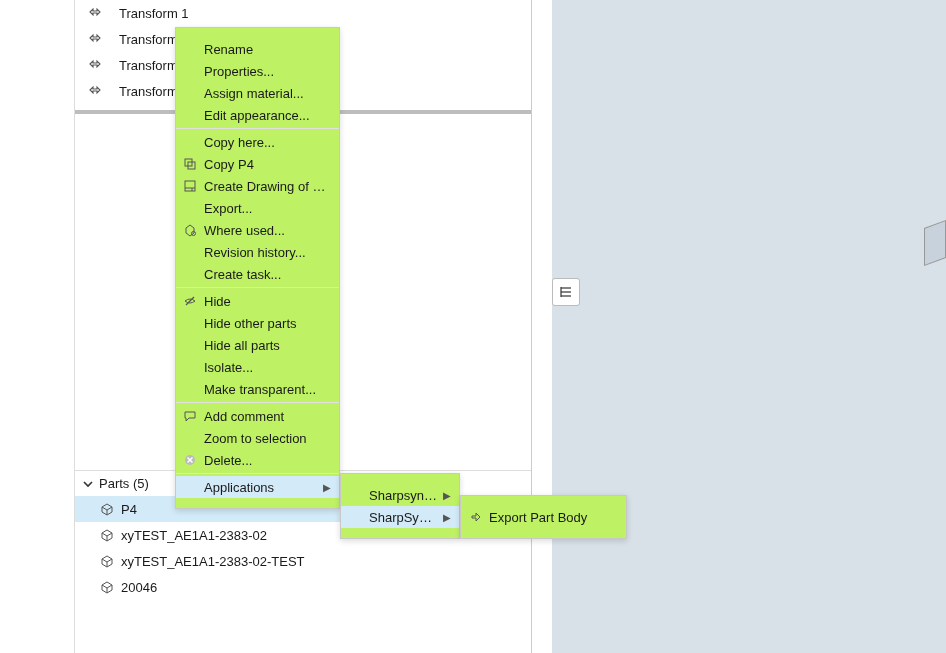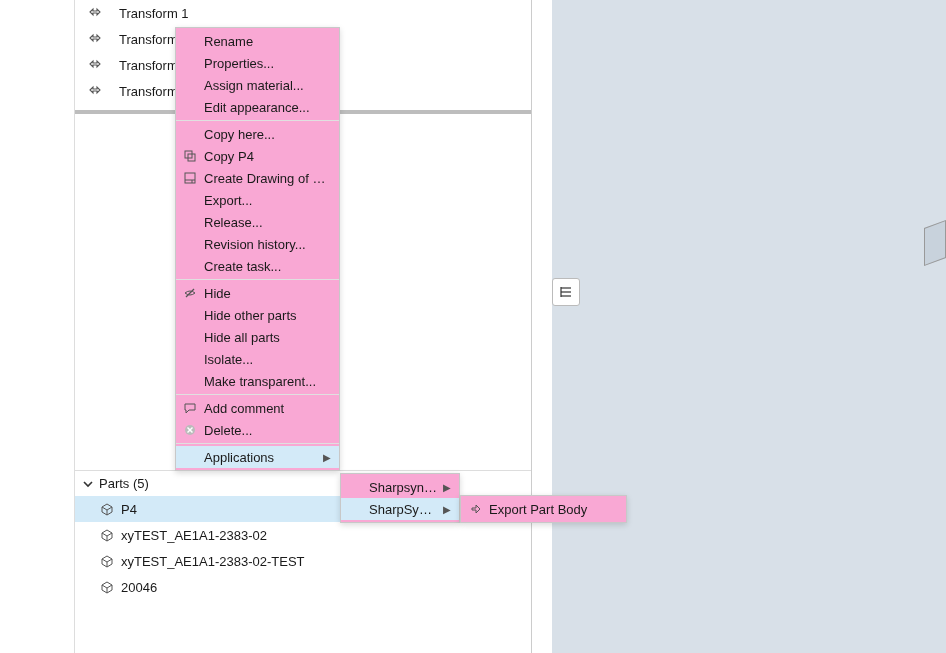--- a/index.html
+++ b/index.html
@@ -88,24 +88,24 @@
     height: 26px;
     padding-left: 24px;
     gap: 6px;
   }
   .part-row.selected {
     background: #d3eaf8;
   }
   
   .menu {
     position: absolute;
-    background: #f9a8d4;
+    background: #bef264;
     border: 1px solid #c8c8c8;
     box-shadow: 0 2px 6px rgba(0,0,0,0.15);
-    padding: 2px 0;
+    padding: 10px 0;
     font-size: 13px;
   }
   .menu.main {
     left: 175px;
     top: 27px;
     width: 165px;
   }
   .menu-item {
     display: flex;
     align-items: center;
@@ -303,22 +303,27 @@
           <line x1="9" y1="9" x2="9" y2="12" stroke="#555" stroke-width="1"></line>
         </svg>
       </span>
       <span class="mi-label">Create Drawing of P4...</span>
     </div>
     <div class="menu-item">
       <span class="mi-icon"></span>
       <span class="mi-label">Export...</span>
     </div>
     <div class="menu-item">
-      <span class="mi-icon"></span>
-      <span class="mi-label">Release...</span>
+      <span class="mi-icon">
+        <svg width="14" height="14" viewBox="0 0 14 14">
+          <path d="M3 5 L7 2 L11 5 L11 10 L7 13 L3 10 Z" fill="none" stroke="#555" stroke-width="1"></path>
+          <circle cx="10.5" cy="10.5" r="2" fill="none" stroke="#555" stroke-width="1"></circle>
+        </svg>
+      </span>
+      <span class="mi-label">Where used...</span>
     </div>
     <div class="menu-item">
       <span class="mi-icon"></span>
       <span class="mi-label">Revision history...</span>
     </div>
     <div class="menu-item">
       <span class="mi-icon"></span>
       <span class="mi-label">Create task...</span>
     </div>
     <div class="menu-sep"></div>
@@ -348,20 +353,24 @@
       <span class="mi-label">Make transparent...</span>
     </div>
     <div class="menu-sep"></div>
     <div class="menu-item">
       <span class="mi-icon">
         <svg width="14" height="14" viewBox="0 0 14 14">
           <path d="M2 3 L12 3 L12 9 L6 9 L3 12 L3 9 L2 9 Z" fill="none" stroke="#555" stroke-width="1"></path>
         </svg>
       </span>
       <span class="mi-label">Add comment</span>
+    </div>
+    <div class="menu-item">
+      <span class="mi-icon"></span>
+      <span class="mi-label">Zoom to selection</span>
     </div>
     <div class="menu-item">
       <span class="mi-icon">
         <svg width="14" height="14" viewBox="0 0 14 14">
           <circle cx="7" cy="7" r="5" fill="#bbb"></circle>
           <line x1="4.5" y1="4.5" x2="9.5" y2="9.5" stroke="#fff" stroke-width="1.5"></line>
           <line x1="9.5" y1="4.5" x2="4.5" y2="9.5" stroke="#fff" stroke-width="1.5"></line>
         </svg>
       </span>
       <span class="mi-label">Delete...</span>

